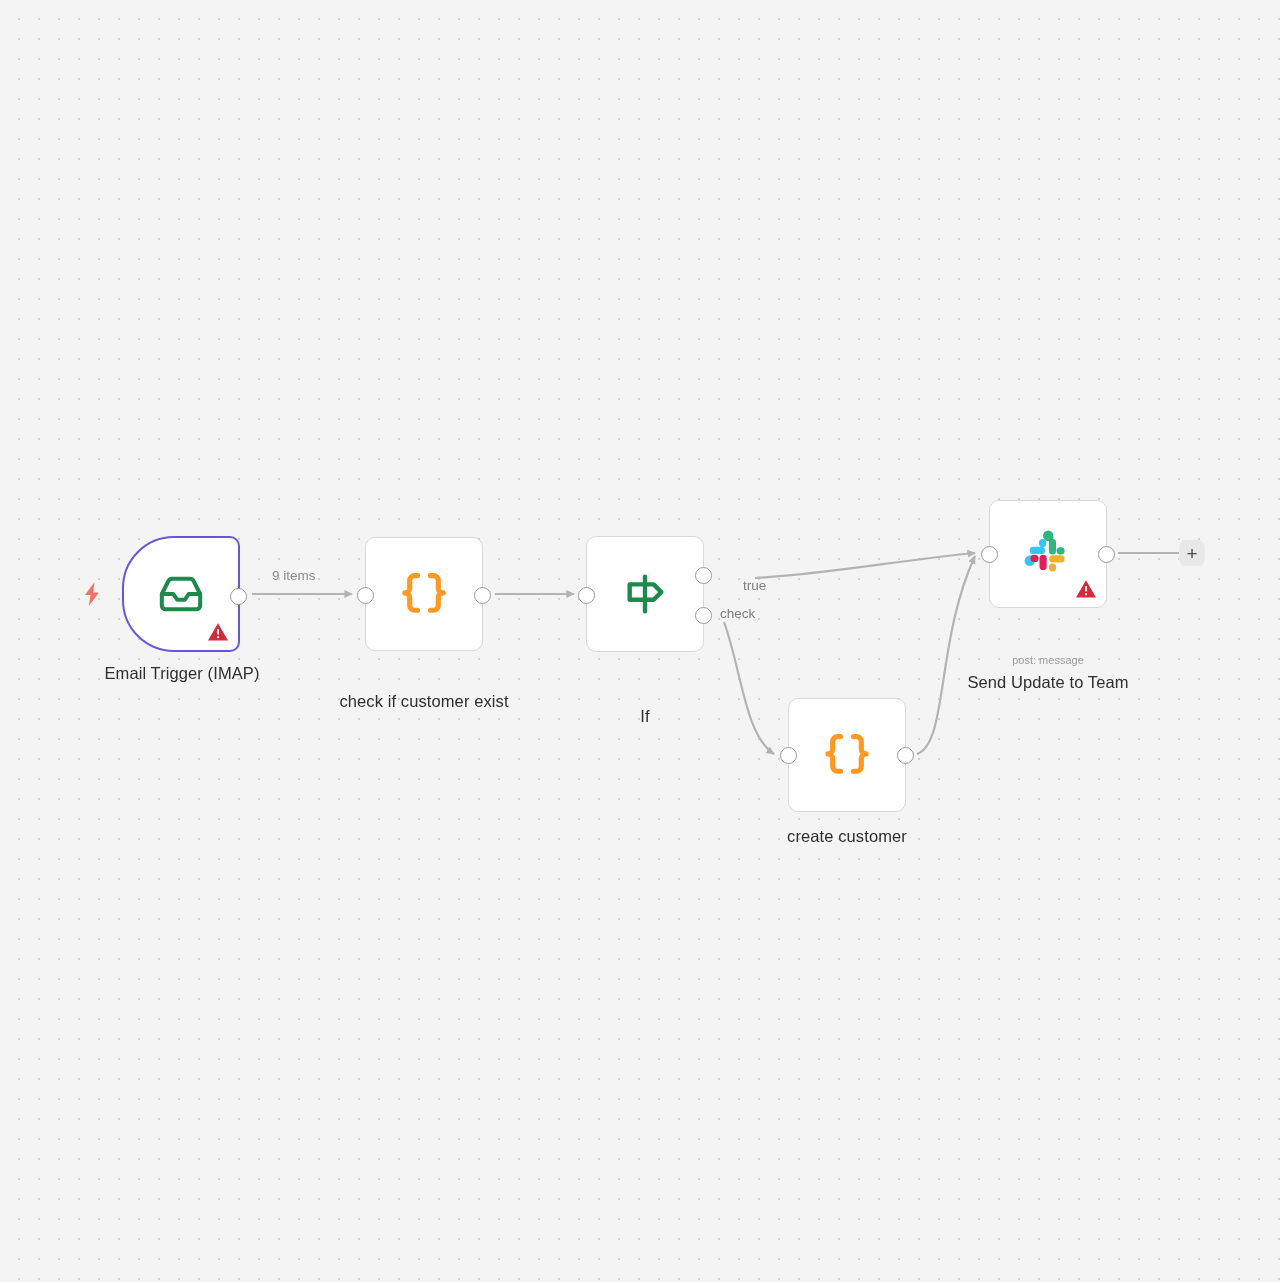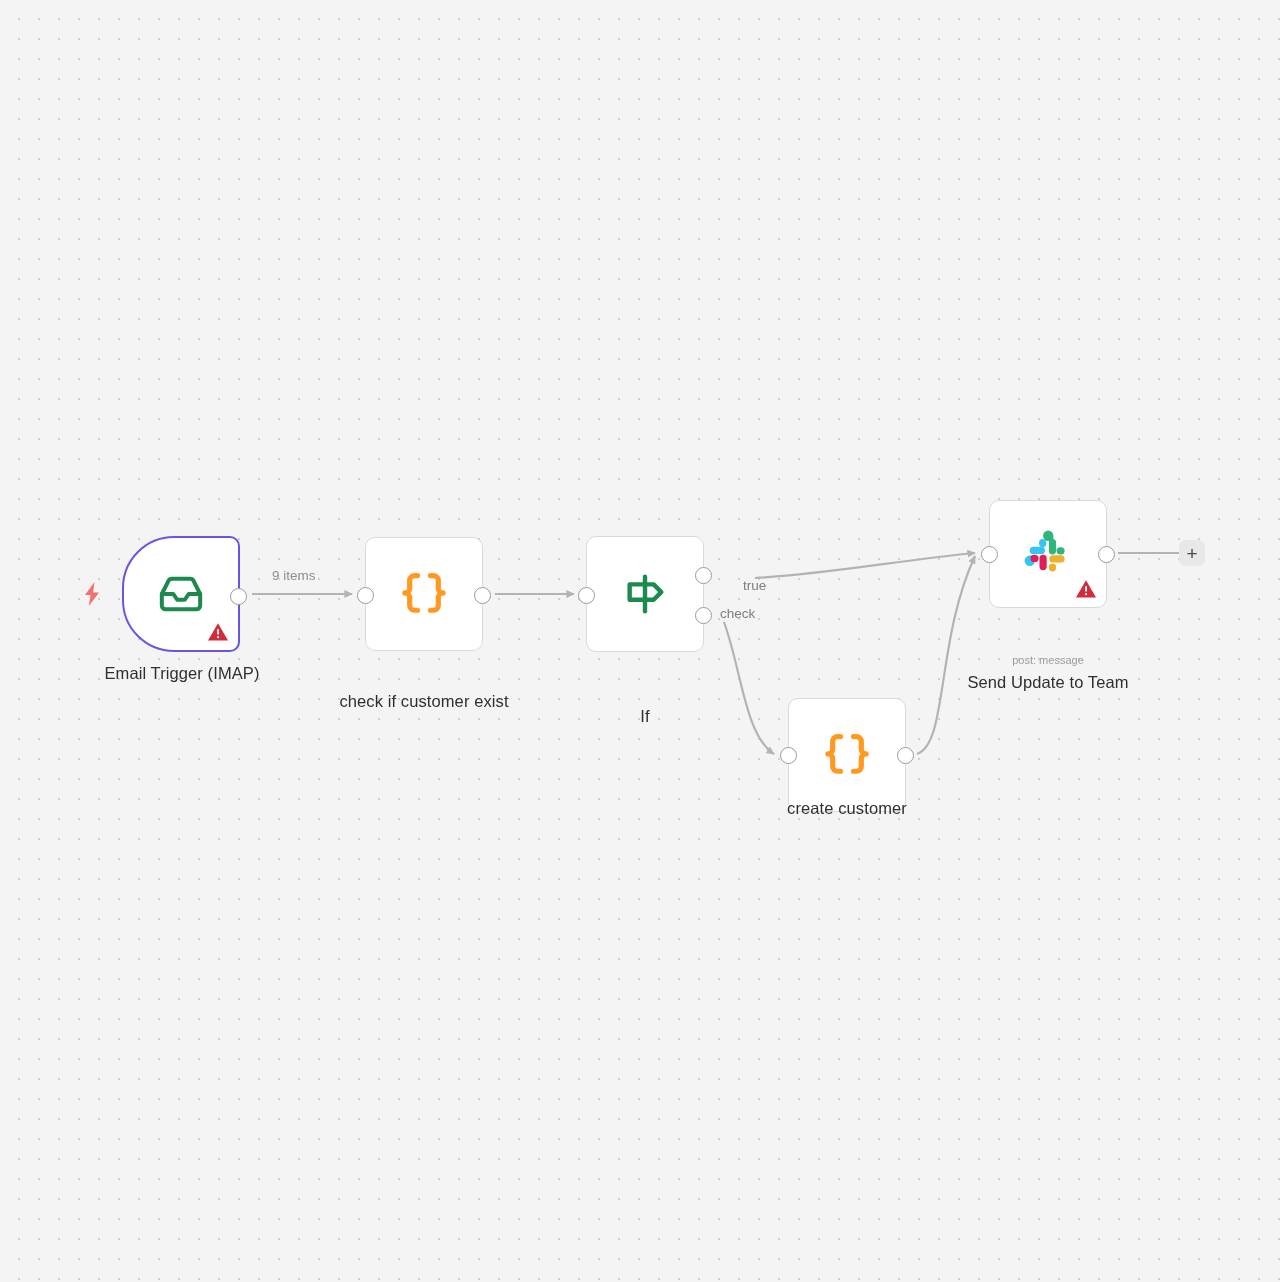--- a/index.html
+++ b/index.html
@@ -210,21 +210,21 @@
   <div class="node" style="left:788px; top:698px; width:118px; height:114px;">
     <span class="node-icon">
       <svg width="52" height="52" viewBox="0 0 24 24" fill="none" stroke="#ff9922" stroke-width="2.4" stroke-linecap="round" stroke-linejoin="round">
         <path d="M9 3.5 H7.6 A2.2 2.2 0 0 0 5.4 5.7 V9.3 A2.2 2.2 0 0 1 3.2 11.5 A2.2 2.2 0 0 1 5.4 13.7 V17.3 A2.2 2.2 0 0 0 7.6 19.5 H9"></path>
         <path d="M15 3.5 H16.4 A2.2 2.2 0 0 1 18.6 5.7 V9.3 A2.2 2.2 0 0 0 20.8 11.5 A2.2 2.2 0 0 0 18.6 13.7 V17.3 A2.2 2.2 0 0 1 16.4 19.5 H15"></path>
       </svg>
     </span>
     <span class="port" style="left:-9px; top:48px;"></span>
     <span class="port" style="right:-9px; top:48px;"></span>
   </div>
-  <div class="caption" style="left:737px; top:799px; width:220px;">create customer</div>
+  <div class="caption" style="left:737px; top:827px; width:220px;">create customer</div>
 
   <div class="node" style="left:989px; top:500px; width:118px; height:108px;">
     <span class="node-icon">
       <svg width="52" height="52" viewBox="0 0 122 122">
         <g fill="#36c5f0">
           <path d="M30.3 76.9a12.1 12.1 0 1 1-12.1-12.1h12.1z"></path>
           <path d="M36.4 76.9a12.1 12.1 0 0 1 24.2 0v30.3a12.1 12.1 0 0 1-24.2 0z" transform="translate(0,-61) rotate(-90 48.5 46)"></path>
         </g>
         <g fill="#2eb67d">
           <path d="M48.5 30.3a12.1 12.1 0 1 1 12.1-12.1v12.1z" transform="translate(13,0)"></path>

